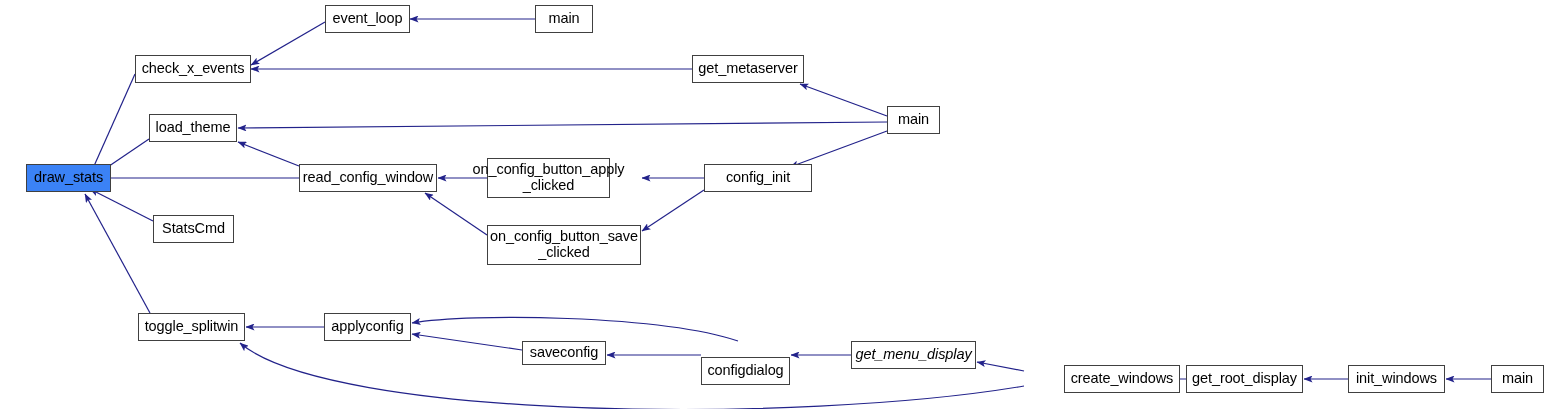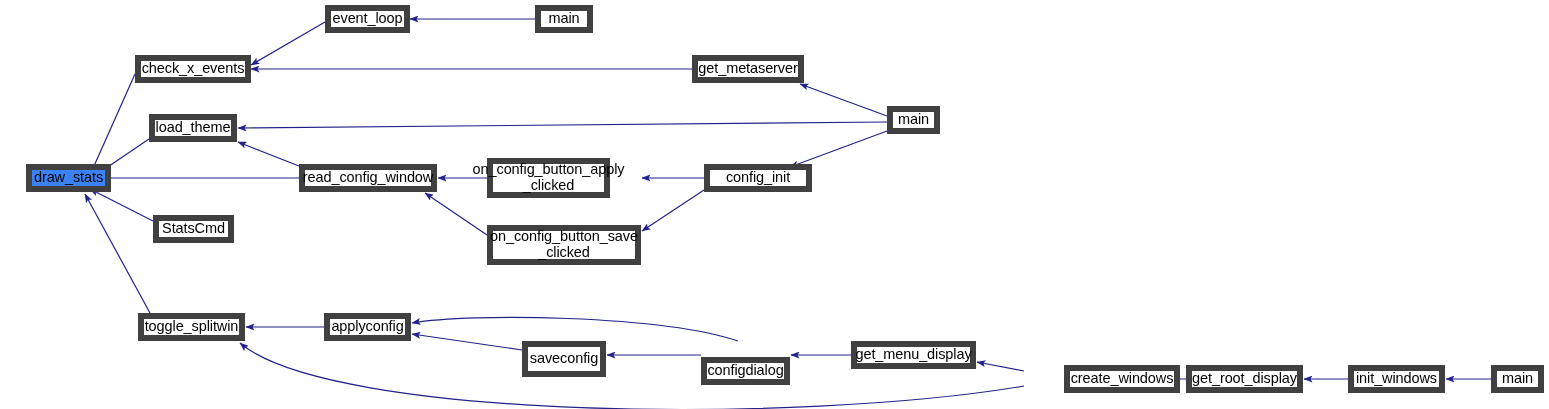--- a/index.html
+++ b/index.html
@@ -19,21 +19,21 @@
     position: absolute;
     left: 0;
     top: 0;
     width: 1549px;
     height: 409px;
     pointer-events: none;
   }
   .node {
     position: absolute;
     box-sizing: border-box;
-    border: 6px solid #404040;
+    border: 1px solid #404040;
     background: #ffffff;
     color: #000000;
     font-size: 14.5px;
     line-height: 1.08;
     display: flex;
     align-items: center;
     justify-content: center;
     text-align: center;
     white-space: pre-line;
     letter-spacing: -0.1px;
@@ -94,21 +94,21 @@
       <div class="node" style="left: 149px; top: 114px; width: 88px; height: 28px;"><span class="lbl">load_theme</span></div>
       <div class="node" style="left: 299px; top: 164px; width: 138px; height: 28px;"><span class="lbl">read_config_window</span></div>
       <div class="node" style="left: 487px; top: 158px; width: 123px; height: 40px;"><span class="lbl">on_config_button_apply
 _clicked</span></div>
       <div class="node" style="left: 704px; top: 164px; width: 108px; height: 28px;"><span class="lbl">config_init</span></div>
       <div class="node" style="left: 487px; top: 225px; width: 154px; height: 40px;"><span class="lbl">on_config_button_save
 _clicked</span></div>
       <div class="node" style="left: 153px; top: 215px; width: 81px; height: 28px;"><span class="lbl">StatsCmd</span></div>
       <div class="node" style="left: 138px; top: 313px; width: 107px; height: 28px;"><span class="lbl">toggle_splitwin</span></div>
       <div class="node" style="left: 324px; top: 313px; width: 87px; height: 28px;"><span class="lbl">applyconfig</span></div>
-      <div class="node" style="left: 522px; top: 341px; width: 84px; height: 36px;"><span class="lbl">saveconfig</span></div>
+      <div class="node" style="left: 522px; top: 341px; width: 84px; height: 24px;"><span class="lbl">saveconfig</span></div>
       <div class="node" style="left: 701px; top: 341px; width: 89px; height: 28px; margin-top: 16px;"><span class="lbl">configdialog</span></div>
-      <div class="node" style="left: 851px; top: 341px; width: 125px; height: 28px;"><span class="lbl">get_menu_display</span></div>
+      <div class="node" style="left: 851px; top: 341px; width: 125px; height: 28px; font-style: italic;"><span class="lbl">get_menu_display</span></div>
       <div class="node" style="left: 1064px; top: 365px; width: 116px; height: 28px;"><span class="lbl">create_windows</span></div>
       <div class="node" style="left: 1186px; top: 365px; width: 117px; height: 28px;"><span class="lbl">get_root_display</span></div>
       <div class="node" style="left: 1348px; top: 365px; width: 97px; height: 28px;"><span class="lbl">init_windows</span></div>
       <div class="node" style="left: 1491px; top: 365px; width: 53px; height: 28px;"><span class="lbl">main</span></div>
     </div>
 </div>
 
 </body></html>

